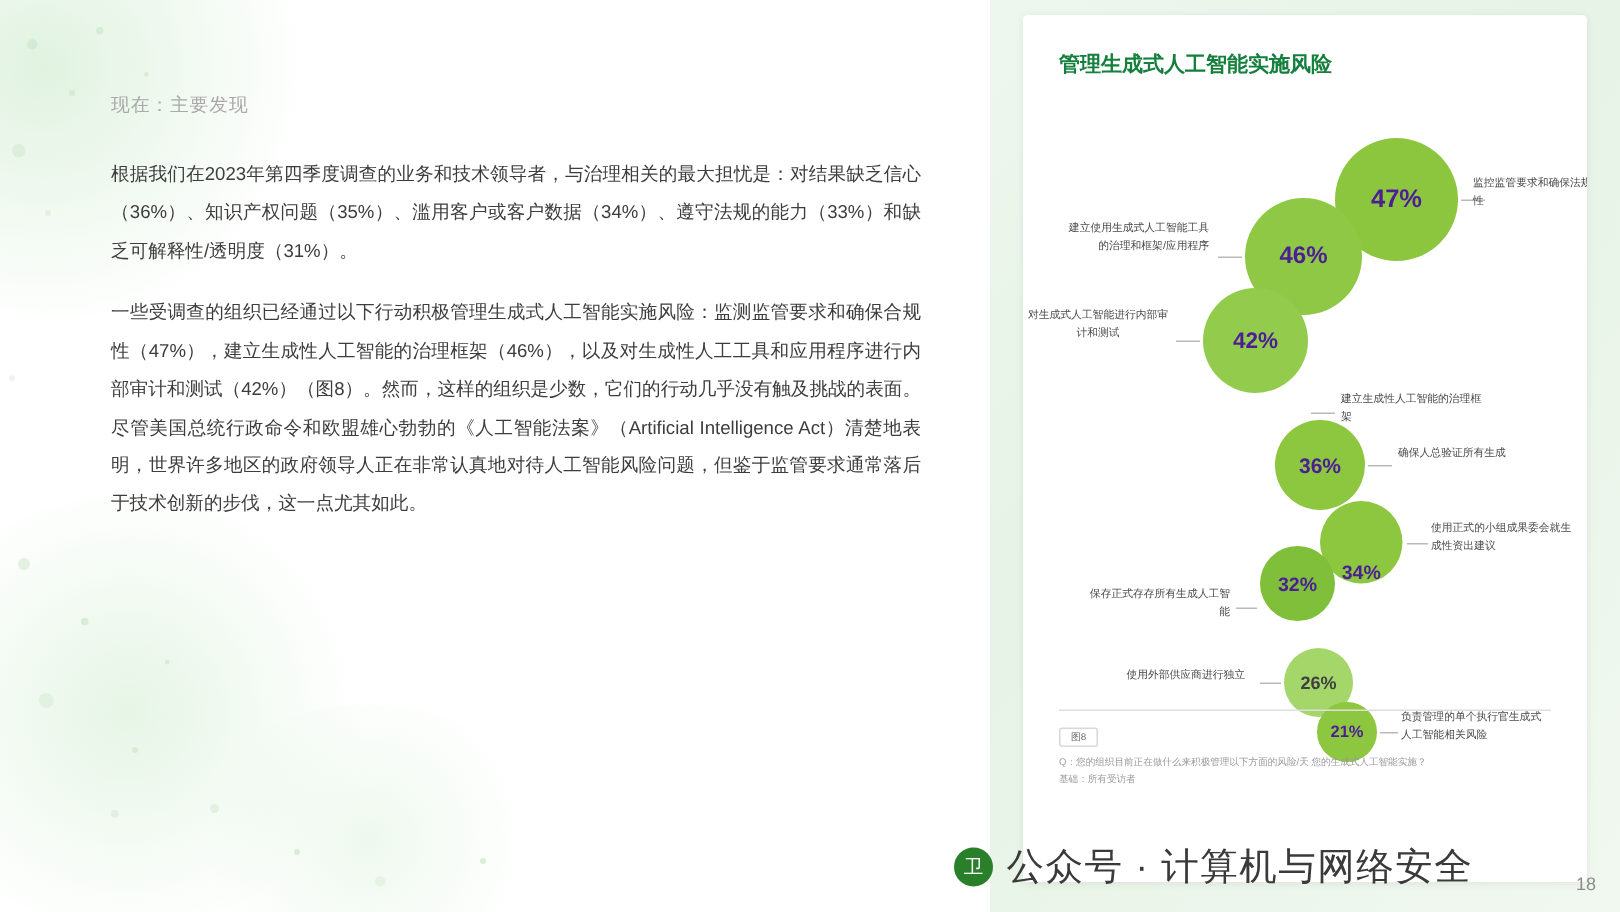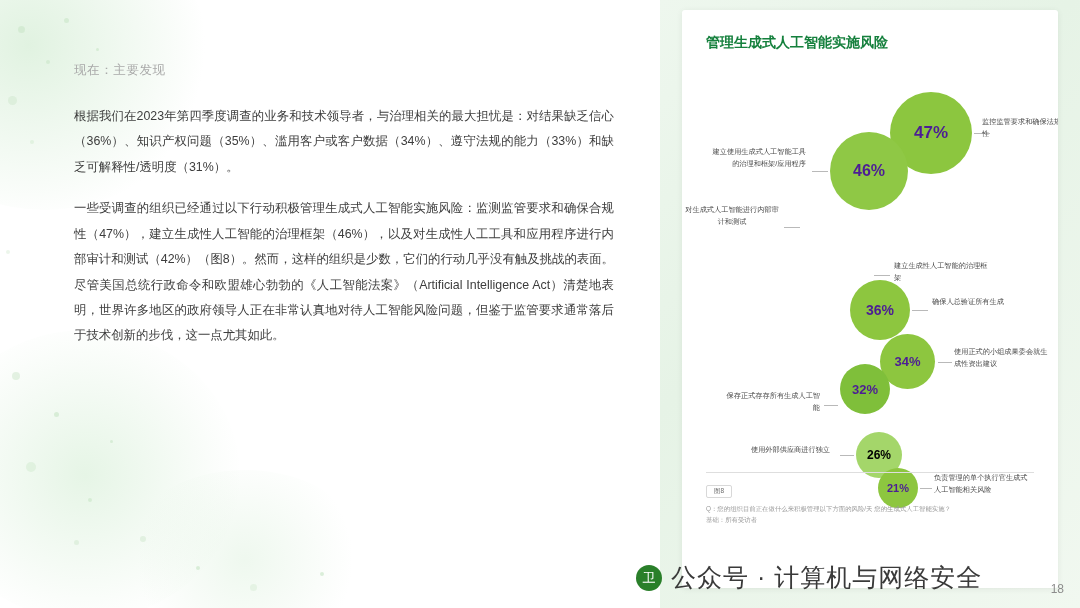--- a/index.html
+++ b/index.html
@@ -231,45 +231,48 @@
         </div>
         <div class="leader" style="left:292px; top:49px; width:16px;"></div>
         <div class="lbl right" style="left:300px; top:32px;">监控监管要求和确保法规遵从性</div>
 
         <div class="bubble" style="left:148px; top:48px; width:78px; height:78px; background:#8fc845; font-size:16px;">
           <span>46%</span>
         </div>
         <div class="leader" style="left:130px; top:87px; width:16px;"></div>
         <div class="lbl left" style="left:28px; top:62px;">建立使用生成式人工智能工具的治理和框架/应用程序</div>
 
+        <div class="bubble" style="left:120px; top:108px; width:70px; height:70px; background:#93cb4d; font-size:15px;">
+          <span>42%</span>
+        </div>
         <div class="leader" style="left:102px; top:143px; width:16px;"></div>
         <div class="lbl left" style="left:2px; top:120px;text-align:center;">对生成式人工智能进行内部审计和测试</div>
 
         <div class="leader" style="left:192px; top:191px; width:16px;"></div>
         <div class="lbl right" style="left:212px; top:176px;">建立生成性人工智能的治理框架</div>
 
         <div class="bubble" style="left:168px; top:196px; width:60px; height:60px; background:#8dc63f; font-size:14px;">
           <span>36%</span>
         </div>
         <div class="leader" style="left:230px; top:226px; width:16px;"></div>
         <div class="lbl right" style="left:250px; top:212px;">确保人总验证所有生成</div>
 
-        <div class="bubble" style="left:198px; top:250px; width:55px; height:55px; background:#8dc63f; font-size:13px;">
+        <div class="bubble" style="left:198px; top:250px; width:55px; height:55px; background:#8dc63f; font-size:13px;align-items:flex-end;">
           <span>34%</span>
         </div>
         <div class="leader" style="left:256px; top:278px; width:14px;"></div>
         <div class="lbl right" style="left:272px; top:262px;">使用正式的小组成果委会就生成性资出建议</div>
 
         <div class="bubble" style="left:158px; top:280px; width:50px; height:50px; background:#7fbf3a; font-size:13px;">
           <span>32%</span>
         </div>
         <div class="leader" style="left:142px; top:321px; width:14px;"></div>
         <div class="lbl left" style="left:42px; top:306px;">保存正式存存所有生成人工智能</div>
 
-        <div class="bubble" style="left:174px; top:348px; width:46px; height:46px; background:#a4d66a; font-size:12px; color:#000000;">
+        <div class="bubble" style="left:174px; top:348px; width:46px; height:46px; background:#a4d66a; font-size:12px; color:#404040;">
           <span>26%</span>
         </div>
         <div class="leader" style="left:158px; top:371px; width:14px;"></div>
         <div class="lbl left" style="left:52px; top:360px;">使用外部供应商进行独立</div>
 
         <div class="bubble" style="left:196px; top:384px; width:40px; height:40px; background:#8dc63f; font-size:11px;">
           <span>21%</span>
         </div>
         <div class="leader" style="left:238px; top:404px; width:12px;"></div>
         <div class="lbl right" style="left:252px; top:388px;">负责管理的单个执行官生成式人工智能相关风险</div>

